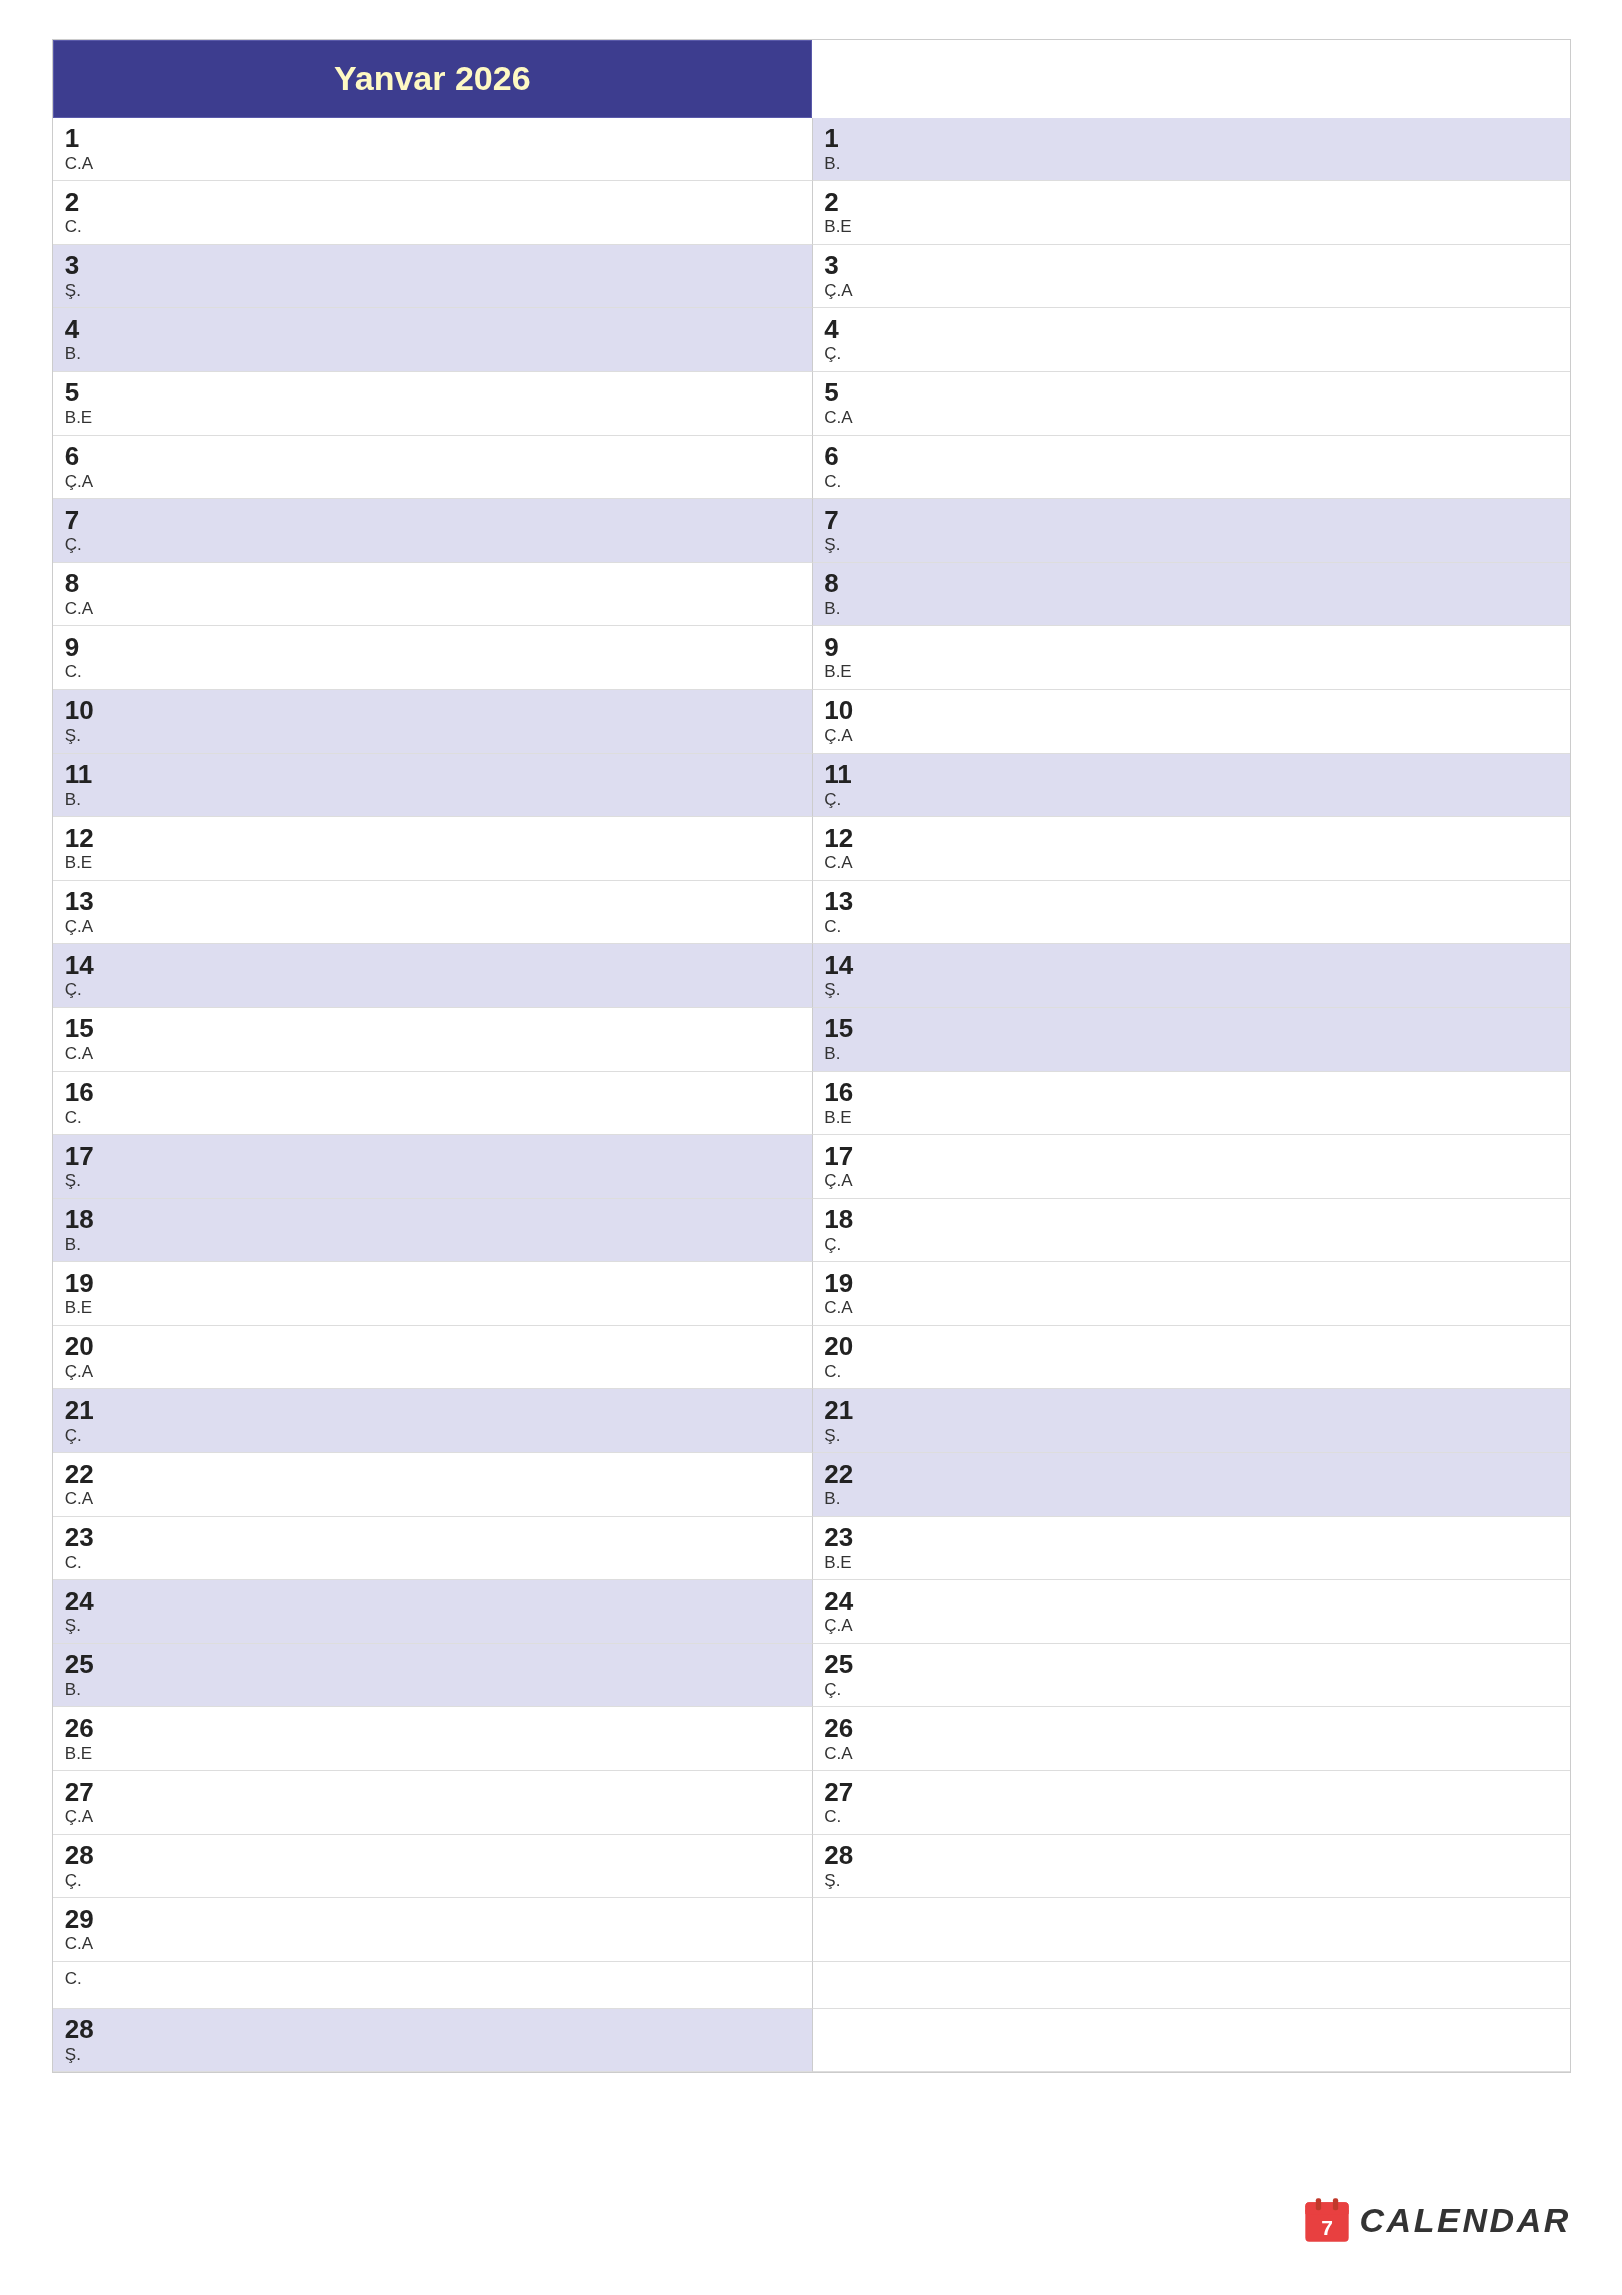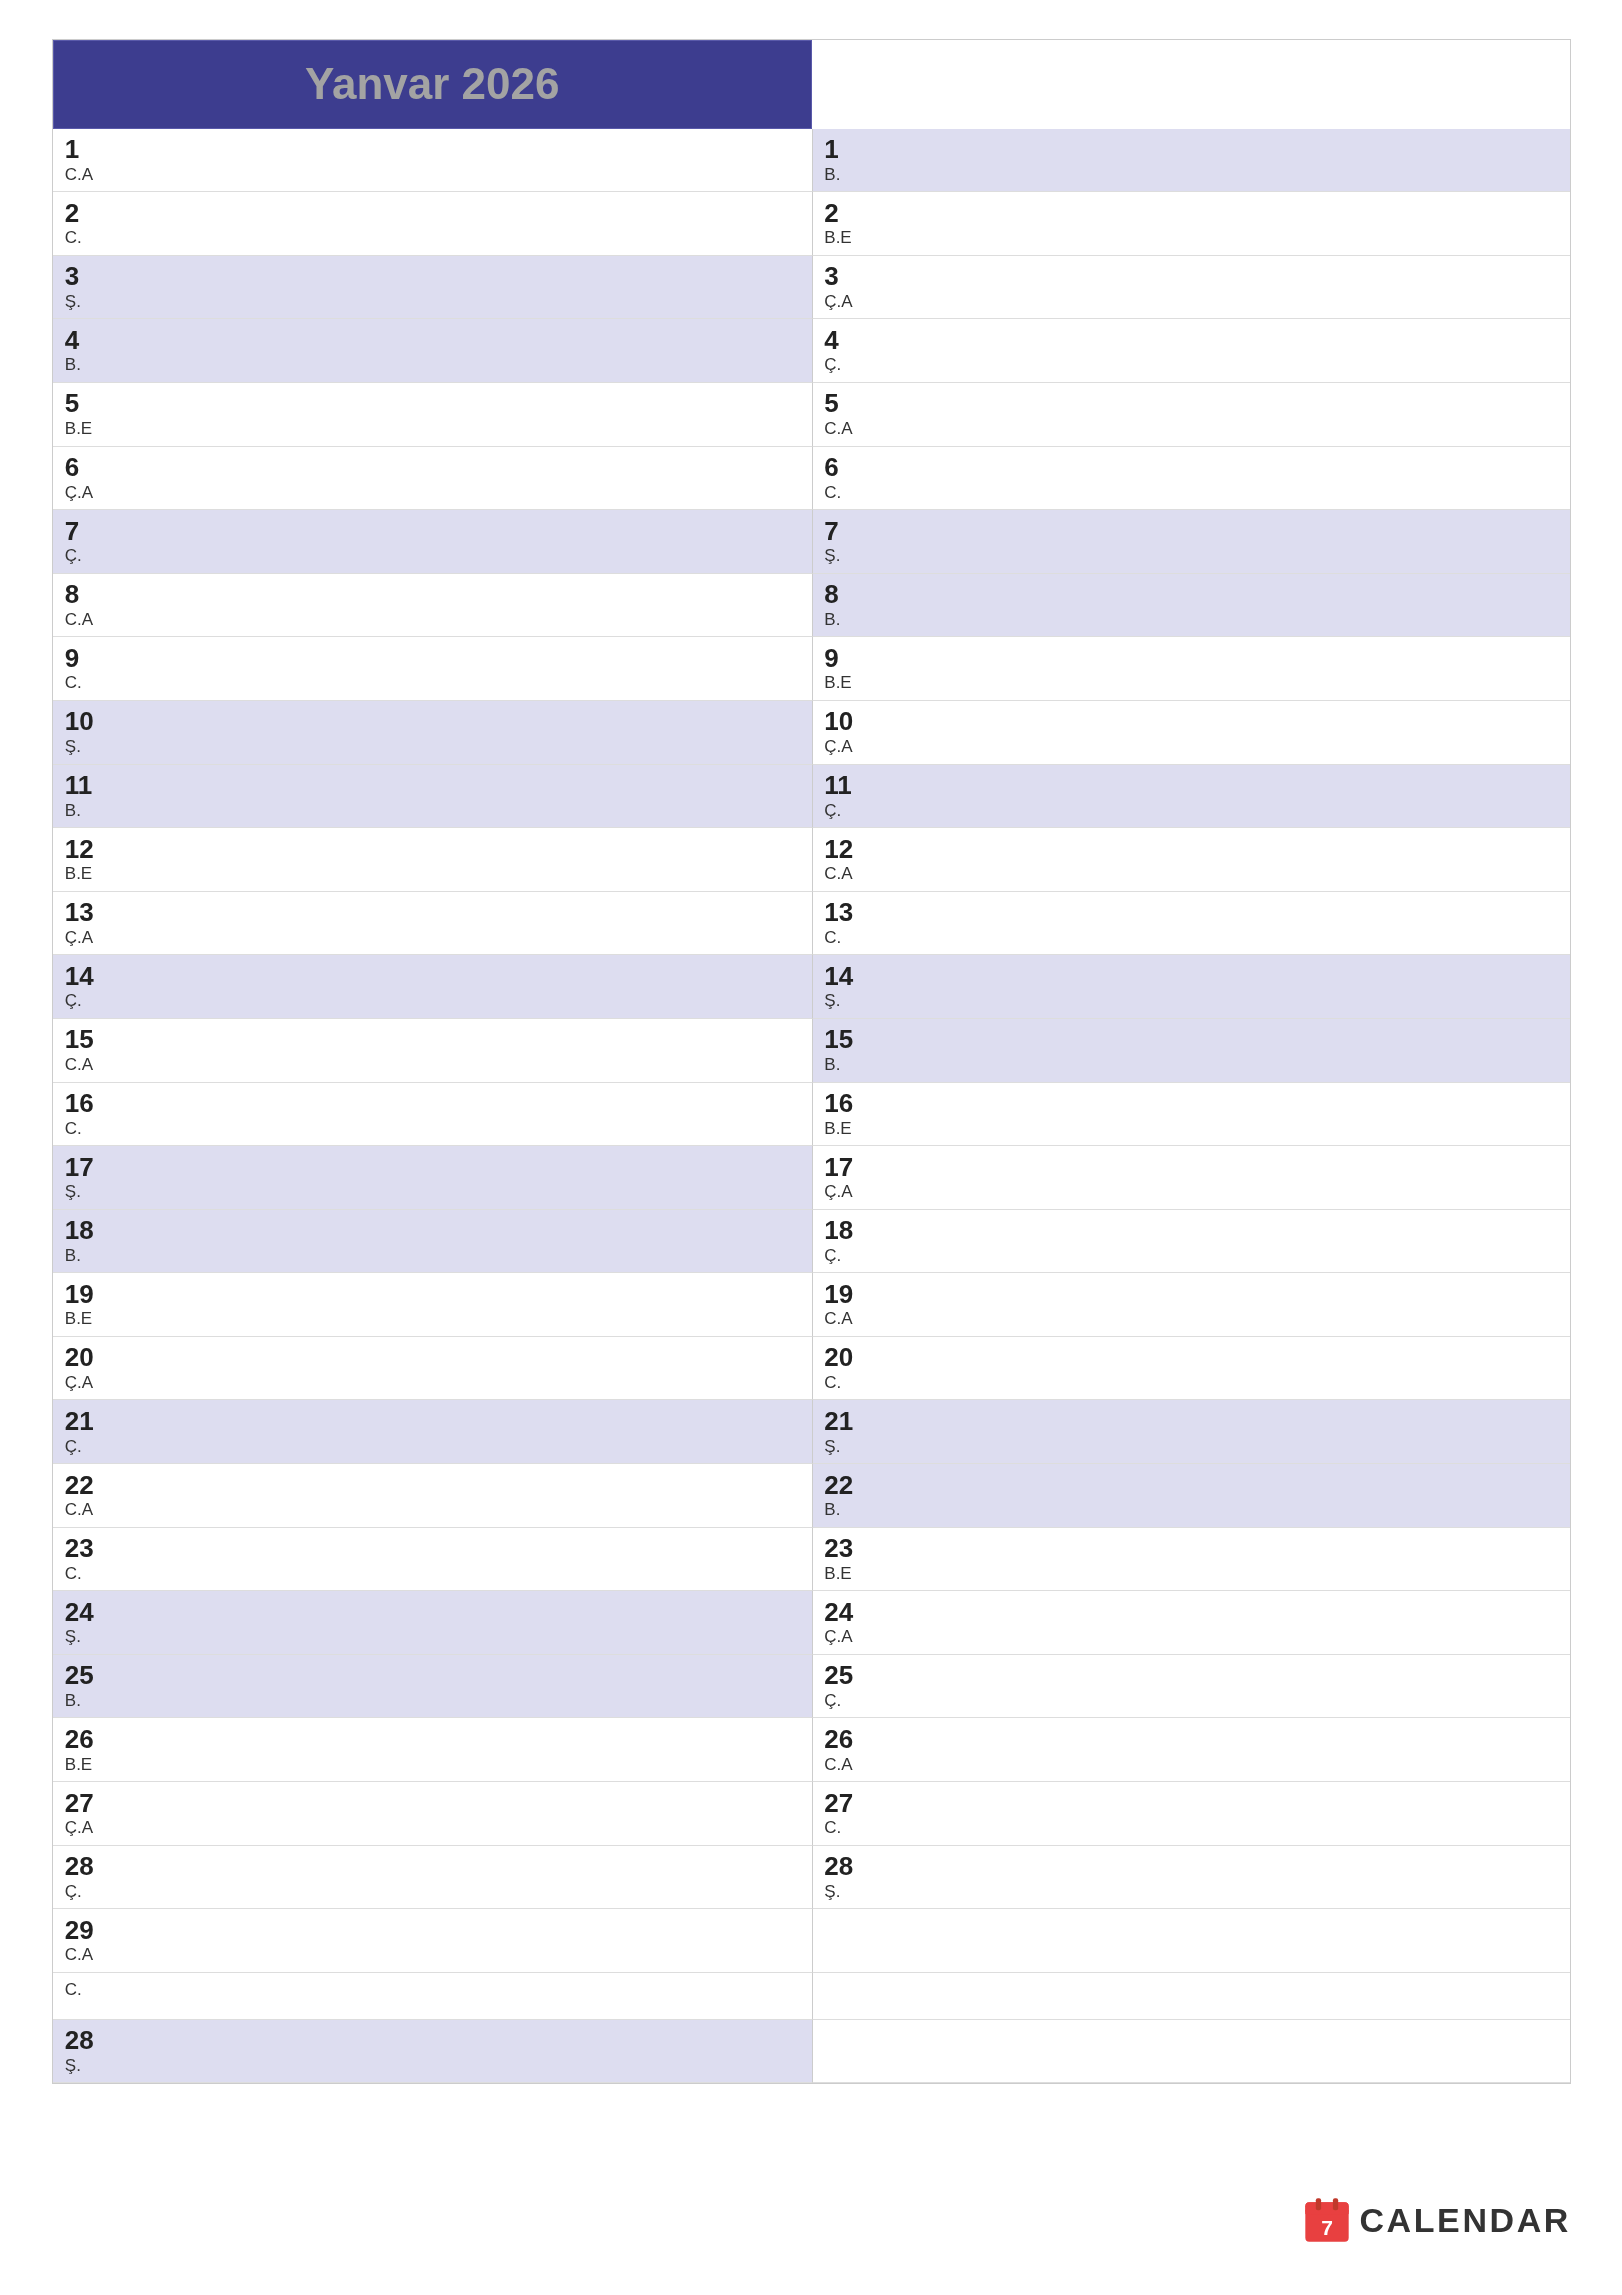--- a/index.html
+++ b/index.html
@@ -18,23 +18,23 @@
     .calendar-grid {
       width: 100%;
       border: 1.3px solid #ccc;
     }
     .header-row {
       display: grid;
       grid-template-columns: 1fr 1fr;
     }
     .month-header {
       background: #3d3d8f;
-      color: #a3a3a3;
+      color: #fef9c3;
       text-align: center;
-      font-size: 44px;
+      font-size: 34px;
       font-weight: bold;
       padding: 18.3px 0;
       border: 0.7px solid #5a5aaa;
     }
     .days-grid {
       display: grid;
       grid-template-columns: 1fr 1fr;
     }
     .day-cell {
       padding: 6.5px 11.8px;
@@ -69,20 +69,21 @@
     }
     .logo-icon {
       width: 46px;
       height: 46px;
     }
     .logo-text {
       font-size: 34px;
       font-weight: bold;
       color: #333;
       letter-spacing: 2.6px;
+      font-style: italic;
     }
   </style>
 </head>
 <body>
 
 <div class="page">
   <div class="calendar-grid">
     <div class="header-row">
       <div class="month-header">
         <span>Yanvar 2026</span>

